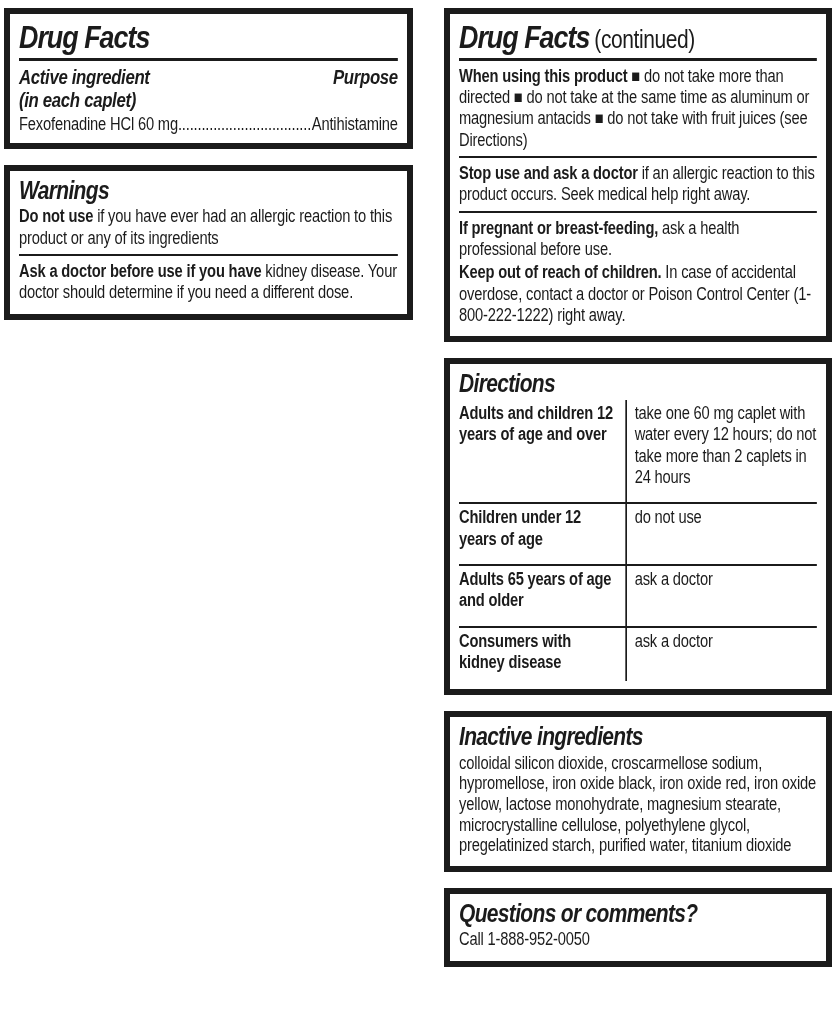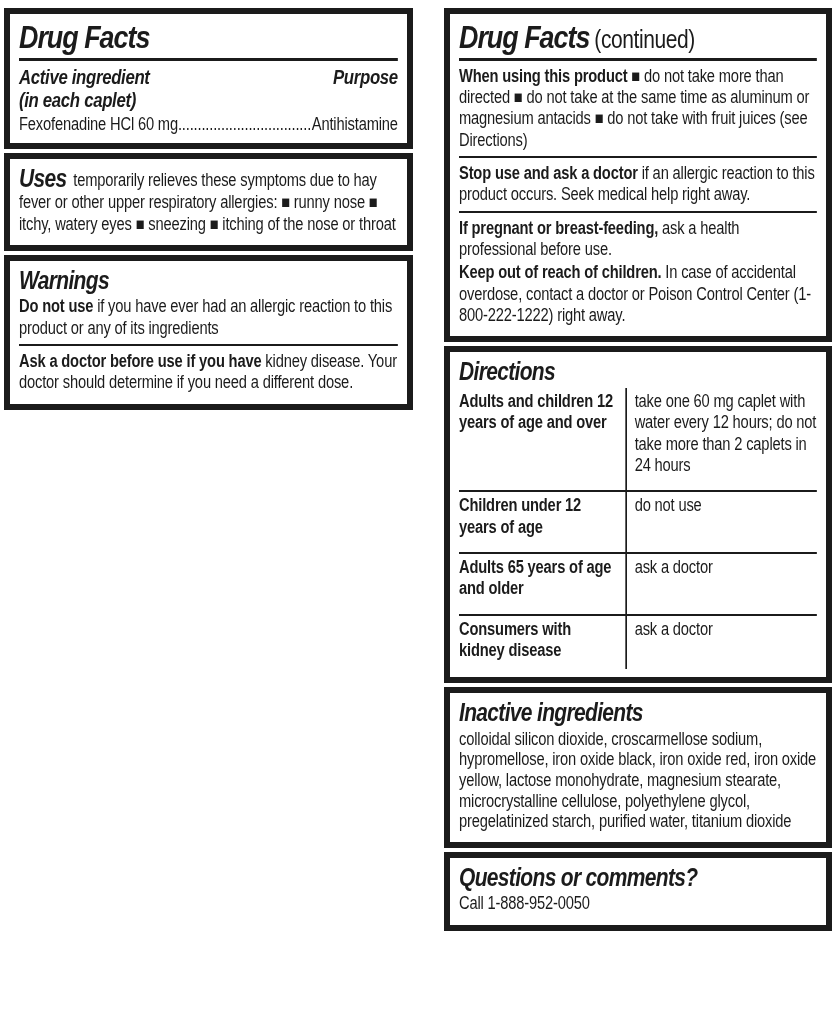--- a/index.html
+++ b/index.html
@@ -12,21 +12,21 @@
     color: #1b1b1b;
   }
   .page { position: relative; width: 834px; height: 1024px; background: #fff; overflow: hidden; }
   .col { position: absolute; top: 8px; }
   .col-left  { left: 4px;   width: 409px; }
   .col-right { left: 444px; width: 388px; }
 
   .box {
     border: 6px solid #1b1b1b;
     background: #fff;
-    margin-bottom: 4px;
+    margin-bottom: 16px;
     padding: 6px 9px 8px 9px;
     overflow: hidden;
   }
 
   
   .squeeze {
     transform: scaleX(0.84);
     transform-origin: 0 0;
     width: 119%;
   }
@@ -136,25 +136,20 @@
           <div>Purpose</div>
         </div>
         <div class="ai-line">
           <span>Fexofenadine HCl 60 mg</span>
           <span class="ai-dots">......................................................................</span>
           <span>Antihistamine</span>
         </div>
       </div>
     </section>
 
-    <section class="box">
-      <div class="squeeze">
-        <p><span class="h2 h2-inline">Uses</span><span>temporarily relieves these symptoms due to hay fever or other upper respiratory allergies: ■ runny nose ■ itchy, watery eyes ■ sneezing ■ itching of the nose or throat</span></p>
-      </div>
-    </section>
 
     <section class="box">
       <div class="squeeze">
         <div class="h2">Warnings</div>
         <p><span class="b">Do not use</span><span> if you have ever had an allergic reaction to this product or any of its ingredients</span></p>
         <div class="rule-thin"></div>
         <p><span class="b">Ask a doctor before use if you have</span><span> kidney disease. Your doctor should determine if you need a different dose.</span></p>
       </div>
     </section>
 

